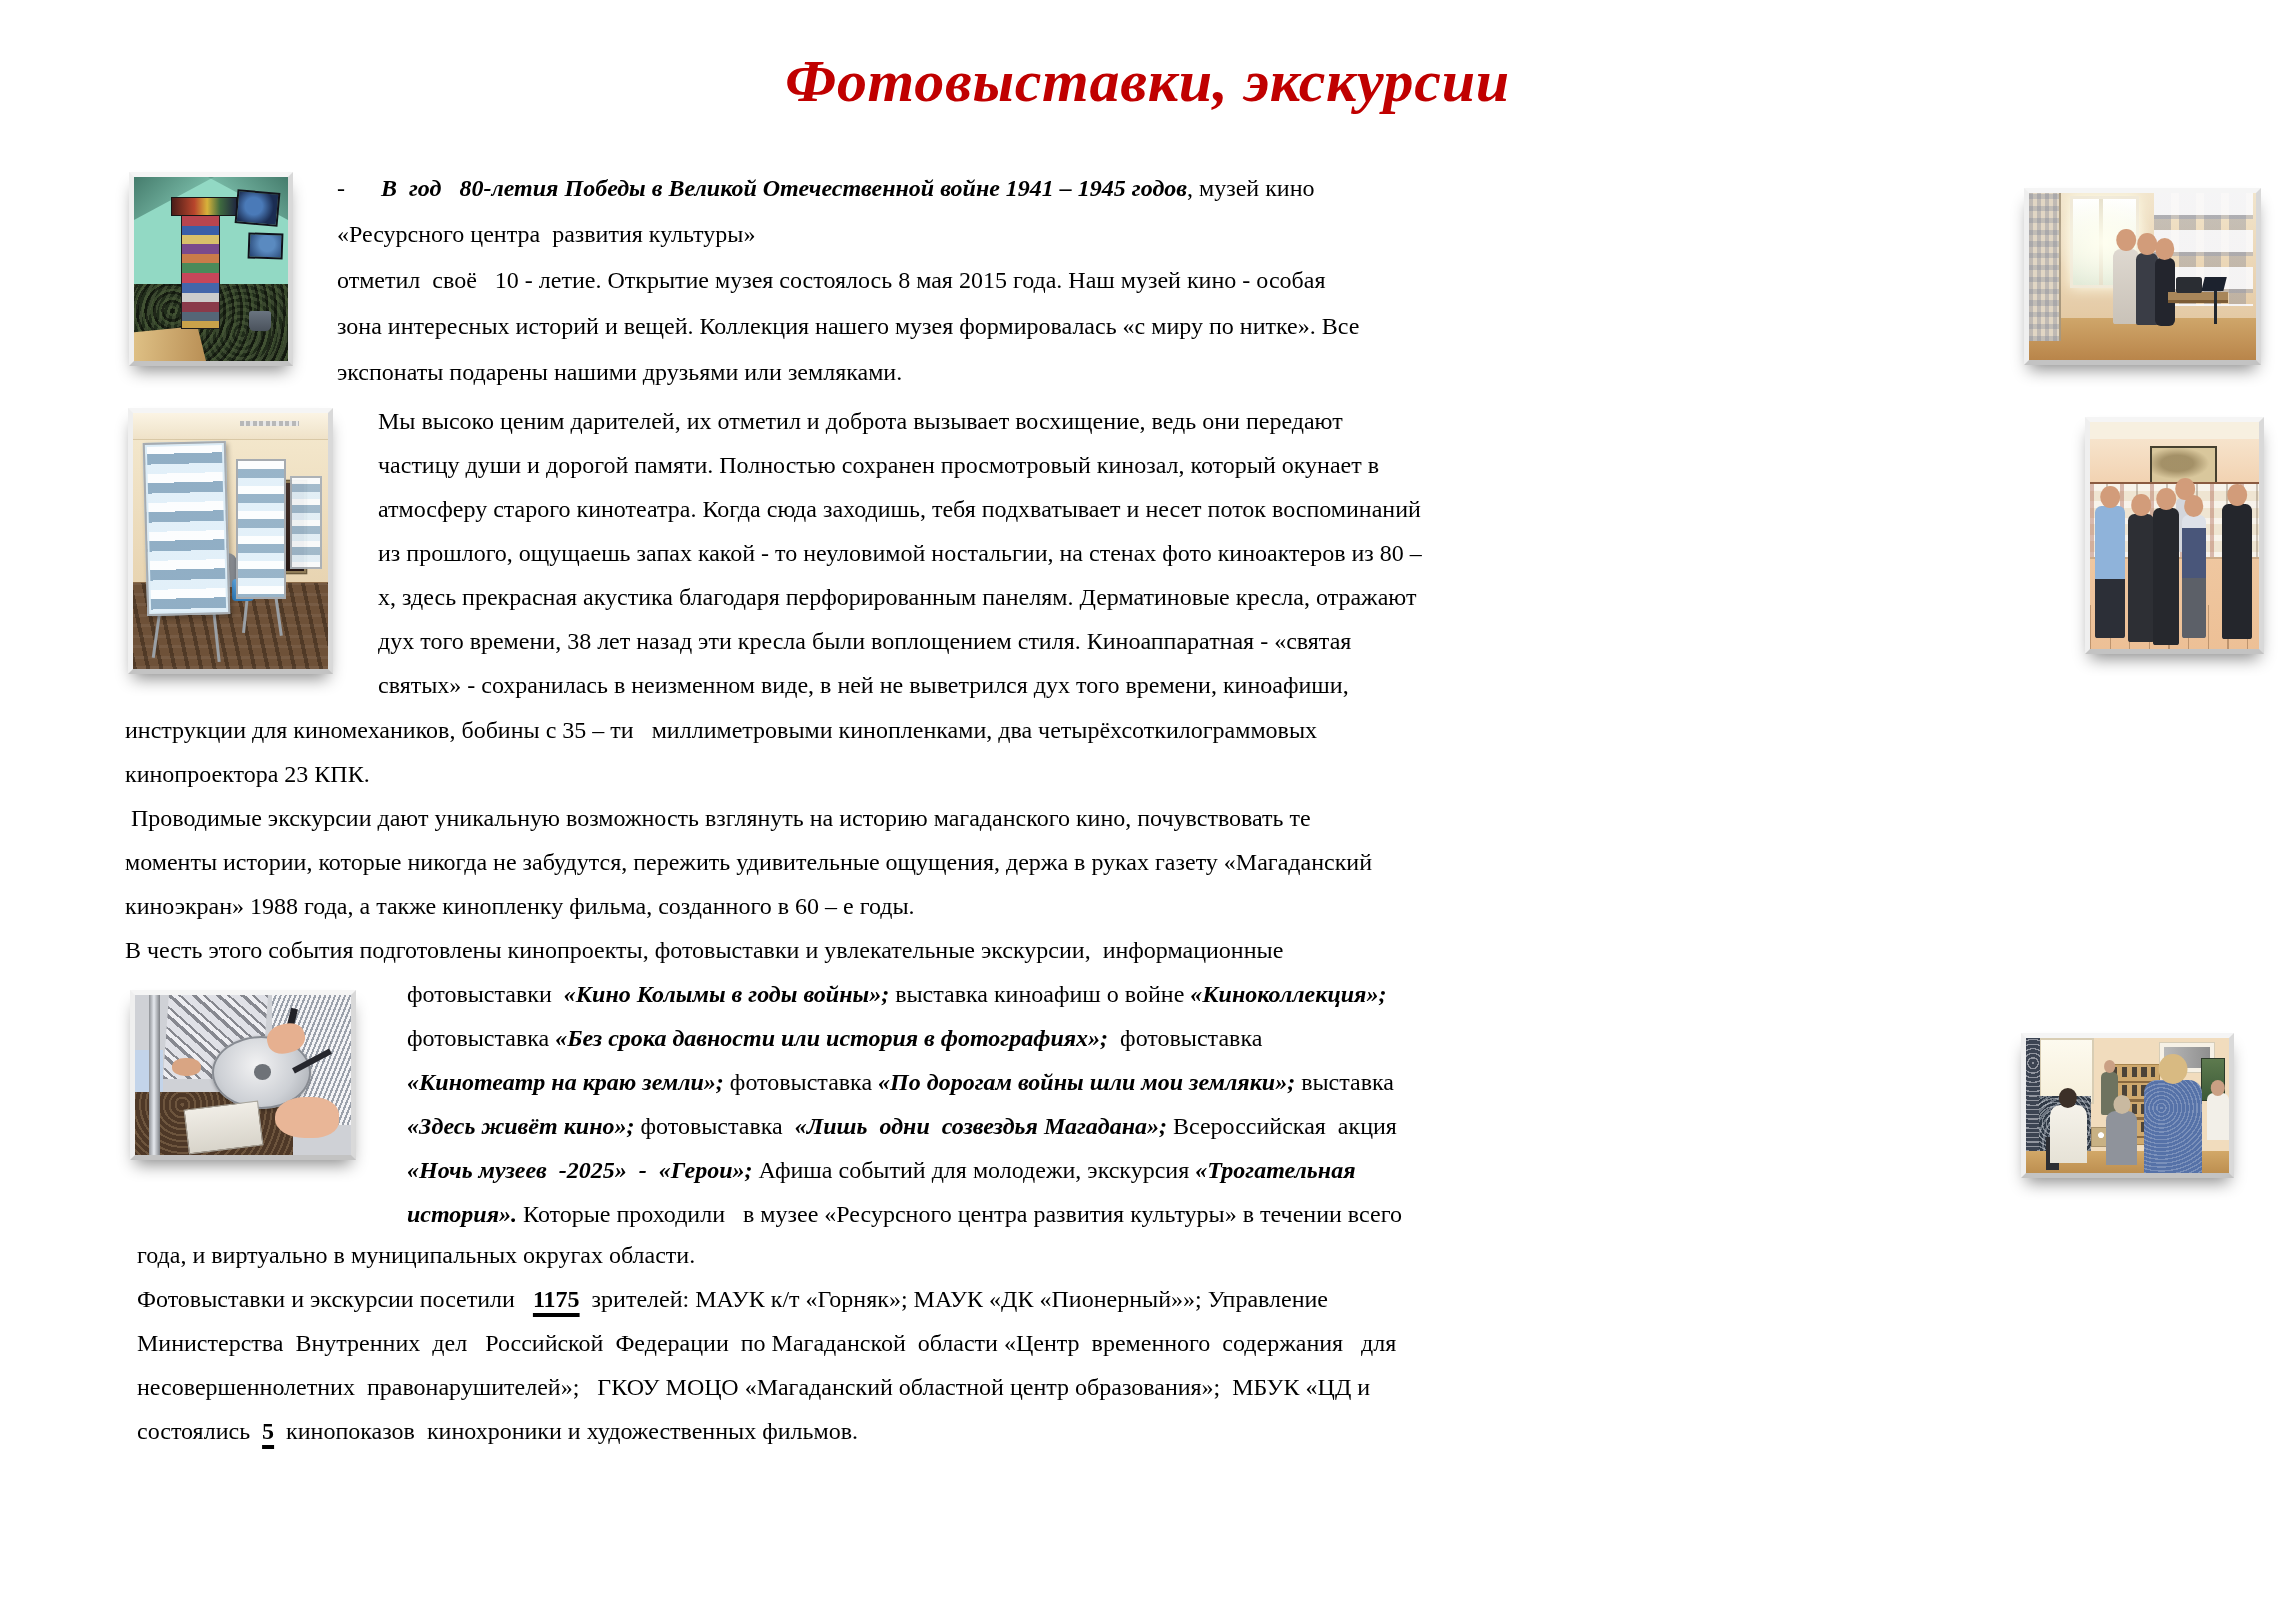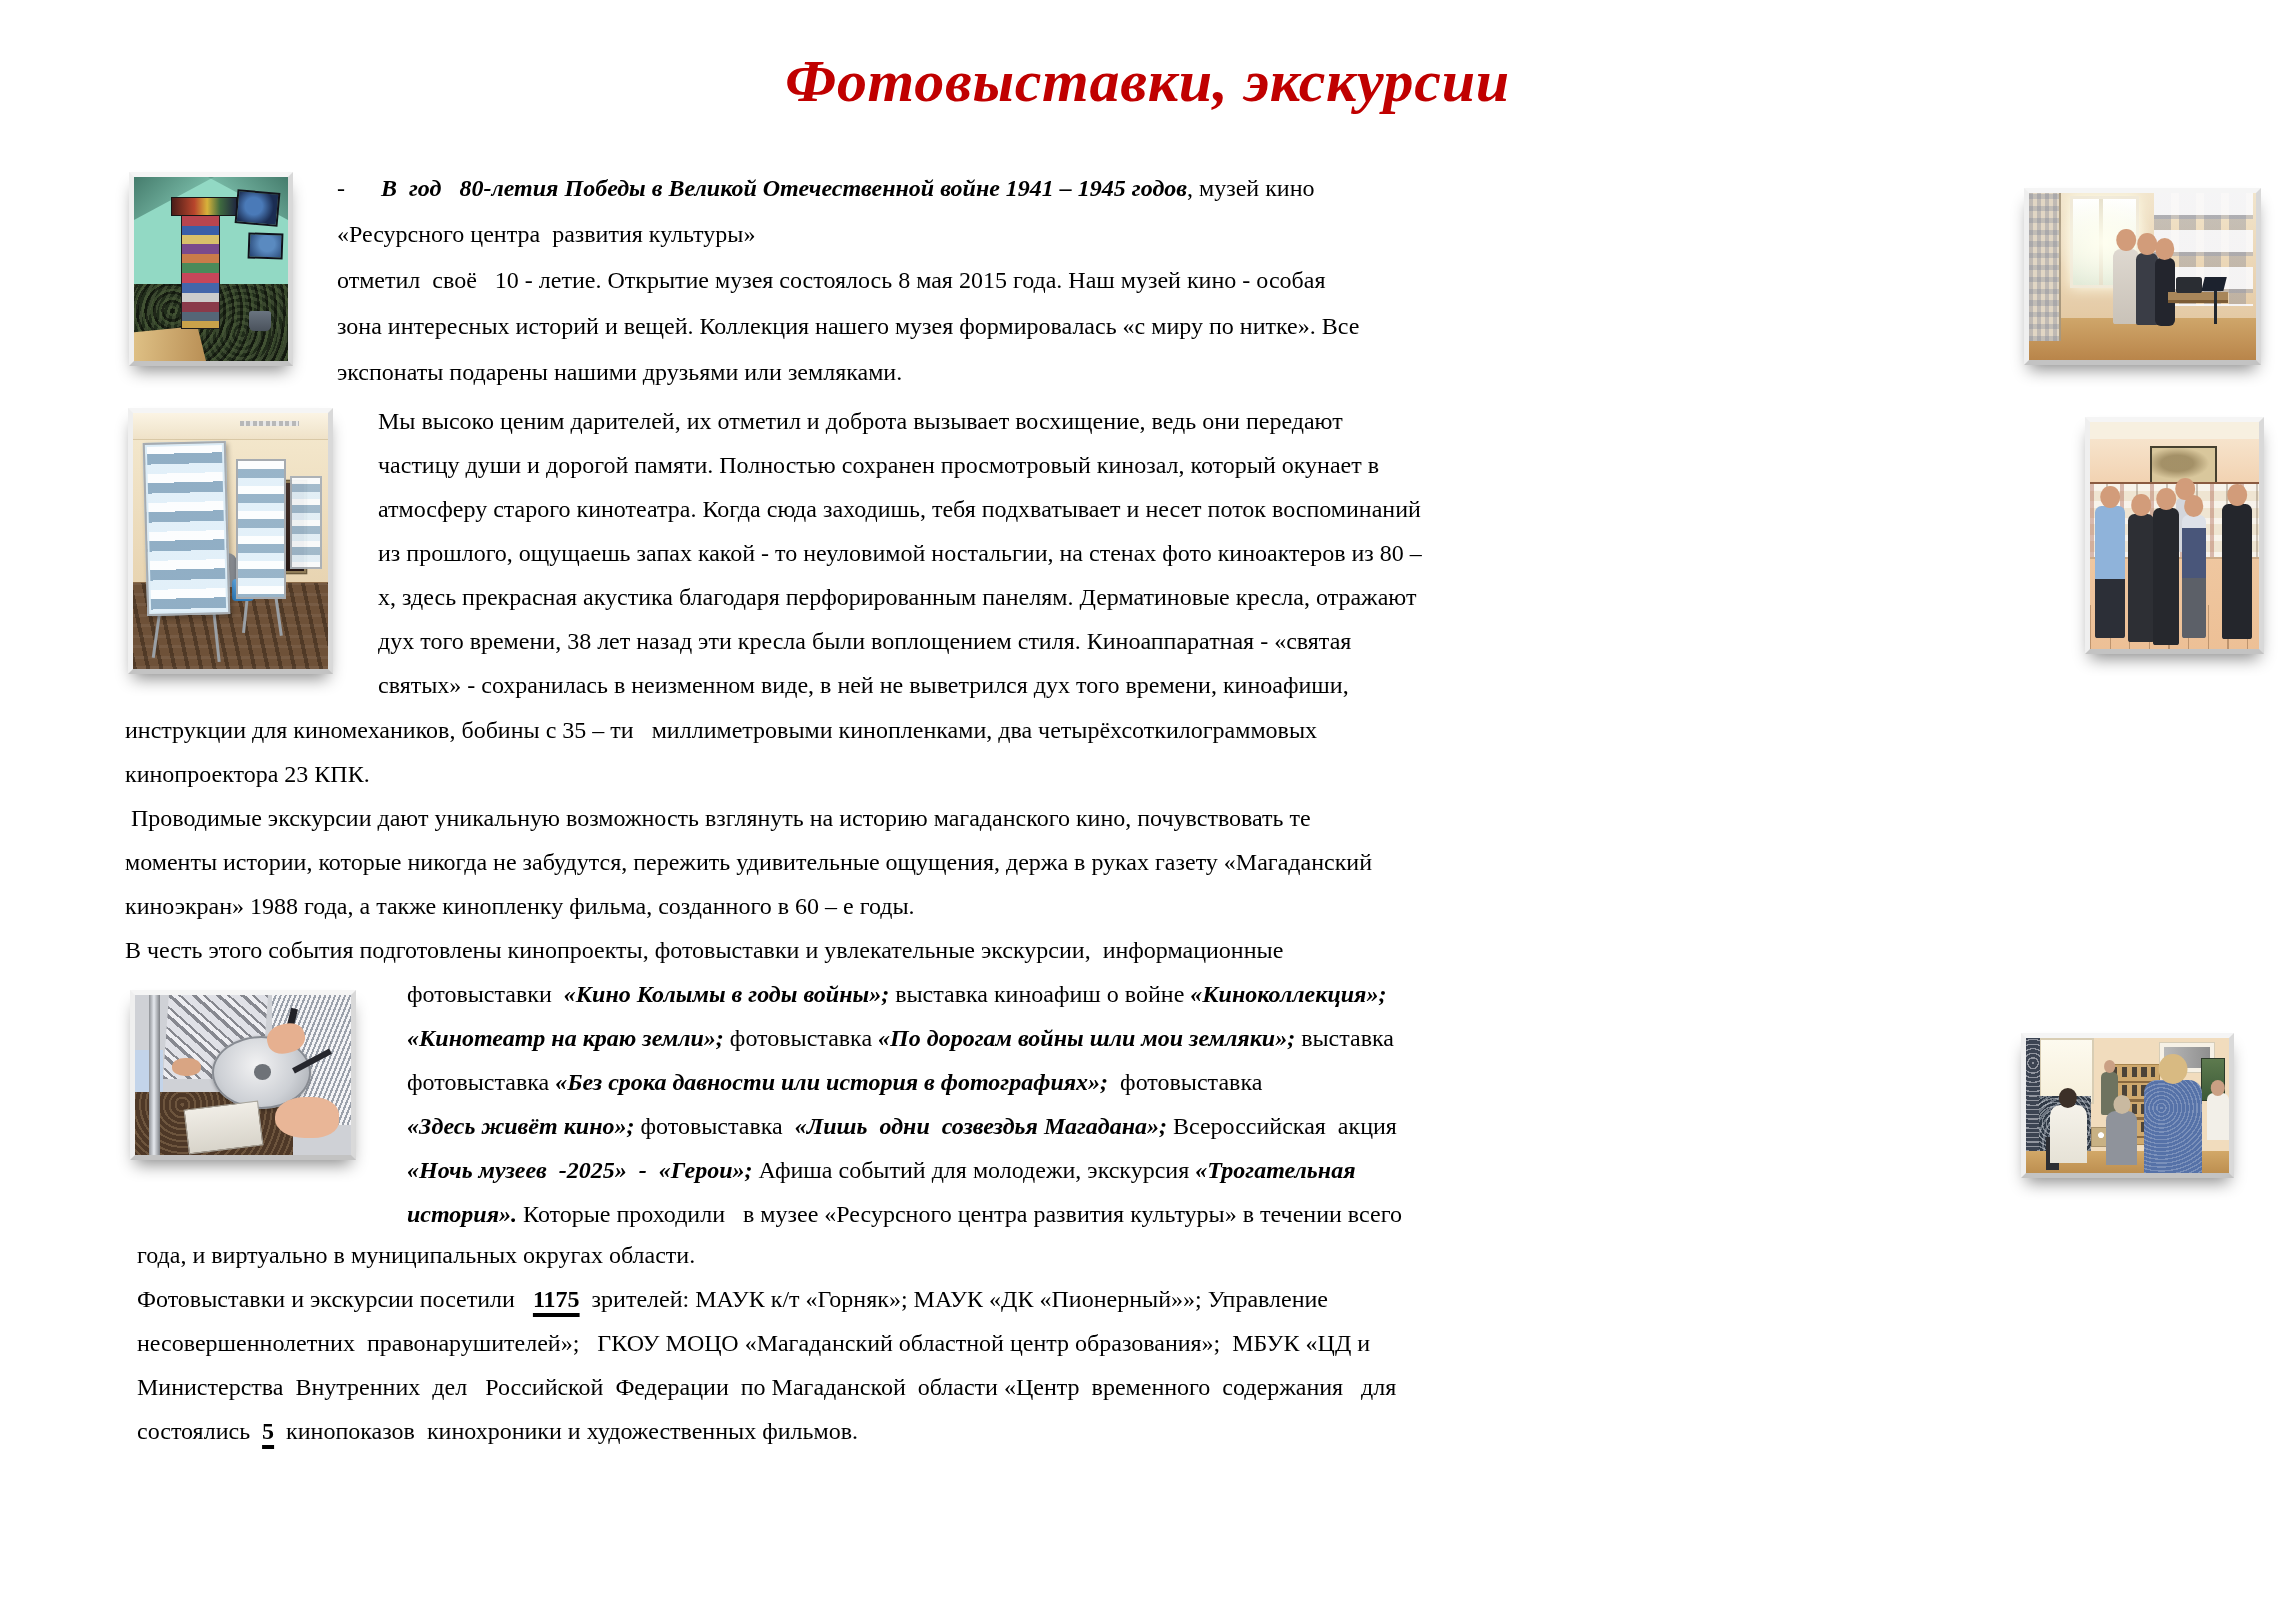--- a/index.html
+++ b/index.html
@@ -319,28 +319,28 @@
   <div class="para pc">
       <div class="line"><span class="seg">инструкции для киномехаников, бобины с 35 – ти   миллиметровыми кинопленками, два четырёхсоткилограммовых</span></div>
       <div class="line"><span class="seg">кинопроектора 23 КПК.</span></div>
       <div class="line"><span class="seg"> Проводимые экскурсии дают уникальную возможность взглянуть на историю магаданского кино, почувствовать те</span></div>
       <div class="line"><span class="seg">моменты истории, которые никогда не забудутся, пережить удивительные ощущения, держа в руках газету «Магаданский</span></div>
       <div class="line"><span class="seg">киноэкран» 1988 года, а также кинопленку фильма, созданного в 60 – е годы.</span></div>
       <div class="line"><span class="seg">В честь этого события подготовлены кинопроекты, фотовыставки и увлекательные экскурсии,  информационные</span></div>
     </div>
   <div class="para pd">
       <div class="line"><span class="seg">фотовыставки  </span><span class="seg bi">«Кино Колымы в годы войны»;</span><span class="seg"> выставка киноафиш о войне </span><span class="seg bi">«Киноколлекция»;</span></div>
+      <div class="line"><span class="seg">фотовыставка </span><span class="seg bi">«Без срока давности или история в фотографиях»;</span><span class="seg">  фотовыставка</span></div>
       <div class="line"><span class="seg bi">«Кинотеатр на краю земли»;</span><span class="seg"> фотовыставка </span><span class="seg bi">«По дорогам войны шли мои земляки»;</span><span class="seg"> выставка</span></div>
-      <div class="line"><span class="seg">фотовыставка </span><span class="seg bi">«Без срока давности или история в фотографиях»;</span><span class="seg">  фотовыставка</span></div>
       <div class="line"><span class="seg bi">«Здесь живёт кино»;</span><span class="seg"> фотовыставка  </span><span class="seg bi">«Лишь  одни  созвездья Магадана»;</span><span class="seg"> Всероссийская  акция</span></div>
       <div class="line"><span class="seg bi">«Ночь музеев  -2025»  -  «Герои»;</span><span class="seg"> Афиша событий для молодежи, экскурсия </span><span class="seg bi">«Трогательная</span></div>
       <div class="line"><span class="seg bi">история».</span><span class="seg"> Которые проходили   в музее «Ресурсного центра развития культуры» в течении всего</span></div>
     </div>
   <div class="para pe">
       <div class="line"><span class="seg">года, и виртуально в муниципальных округах области.</span></div>
       <div class="line"><span class="seg">Фотовыставки и экскурсии посетили   </span><span class="seg biu">1175</span><span class="seg">  зрителей: МАУК к/т «Горняк»; МАУК «ДК «Пионерный»»; Управление</span></div>
+      <div class="line"><span class="seg">Министерства  Внутренних  дел   Российской  Федерации  по Магаданской  области «Центр  временного  содержания   для</span></div>
       <div class="line"><span class="seg">несовершеннолетних  правонарушителей»;   ГКОУ МОЦО «Магаданский областной центр образования»;  МБУК «ЦД и</span></div>
-      <div class="line"><span class="seg">Министерства  Внутренних  дел   Российской  Федерации  по Магаданской  области «Центр  временного  содержания   для</span></div>
       <div class="line"><span class="seg">состоялись  </span><span class="seg biu">5</span><span class="seg">  кинопоказов  кинохроники и художественных фильмов.</span></div>
     </div>
 
 </div>
 
 
 </body></html>

